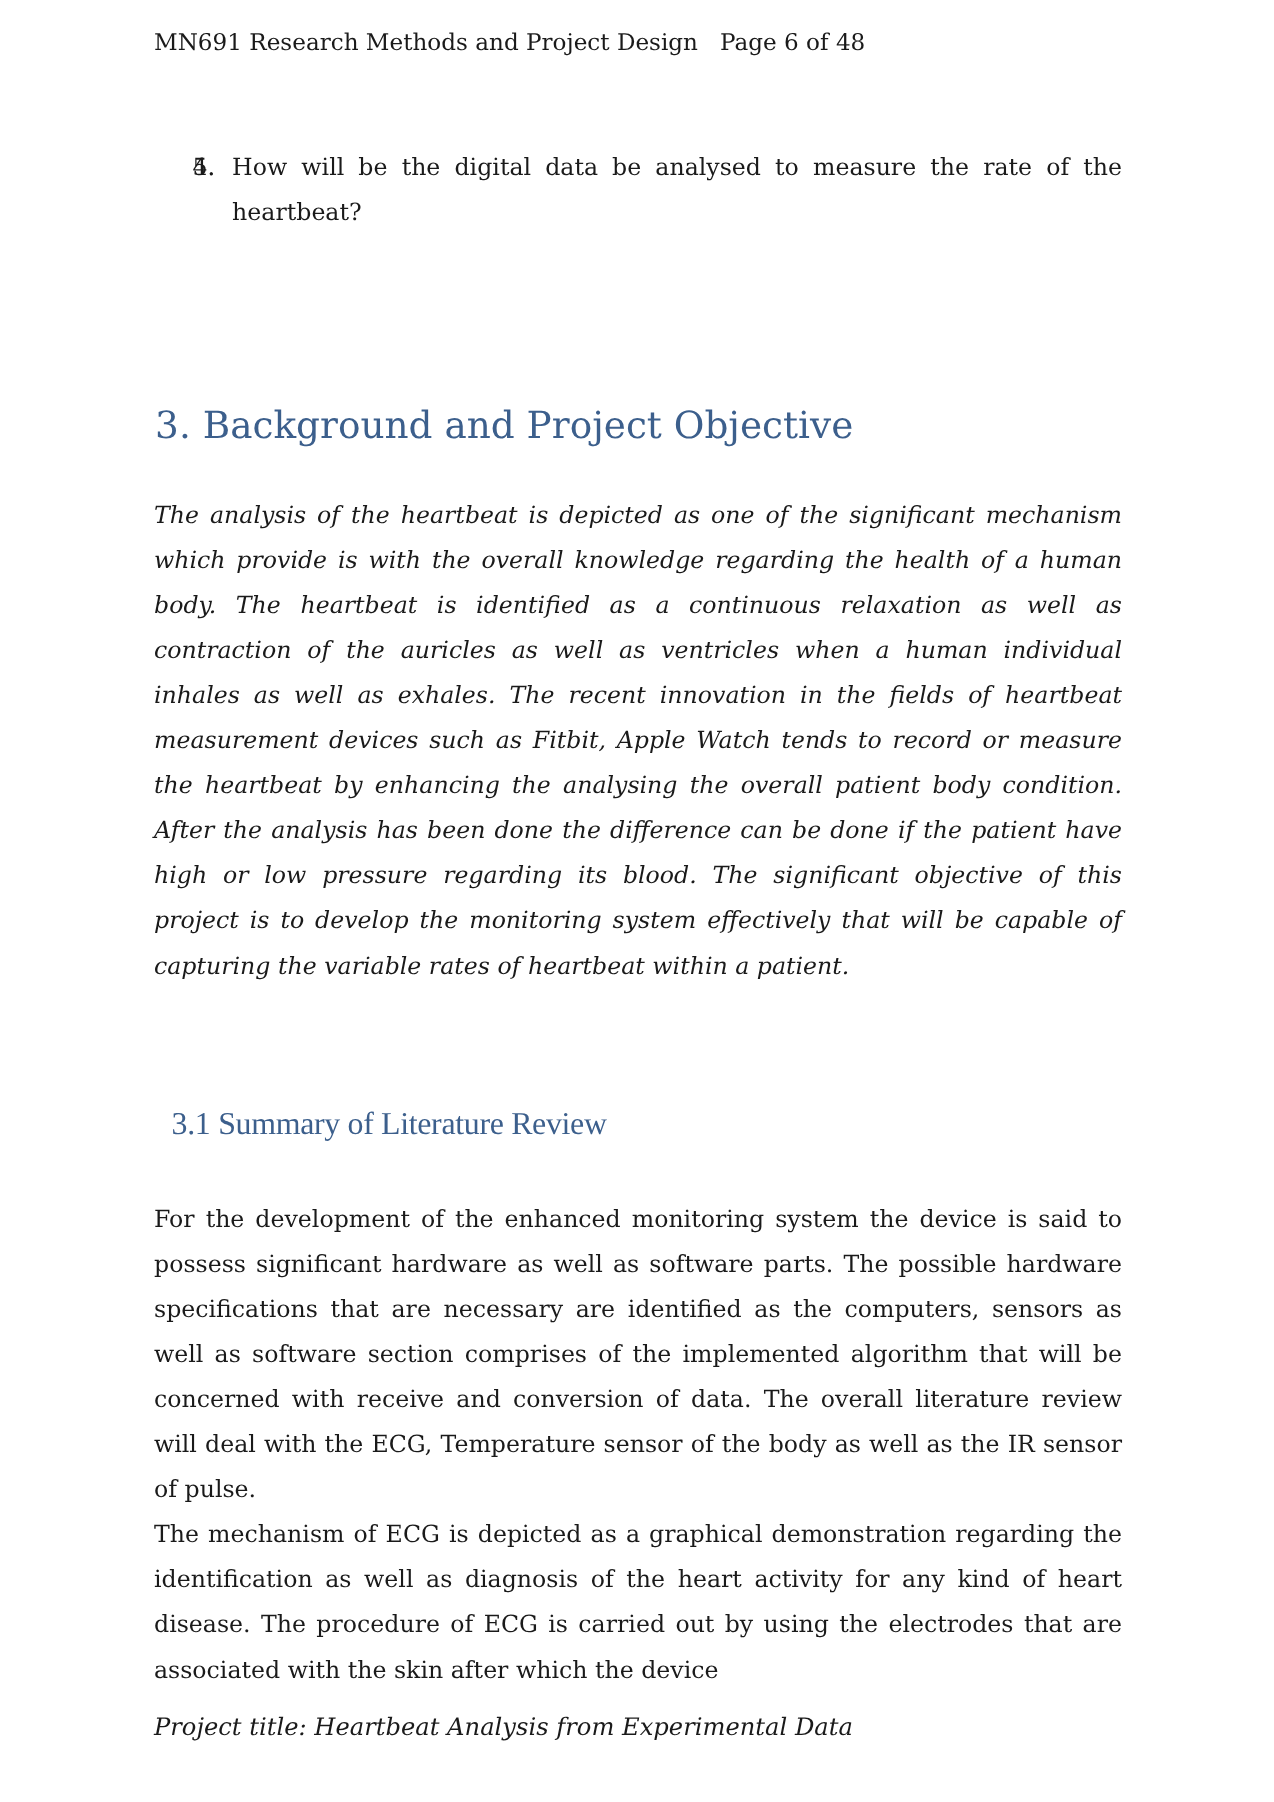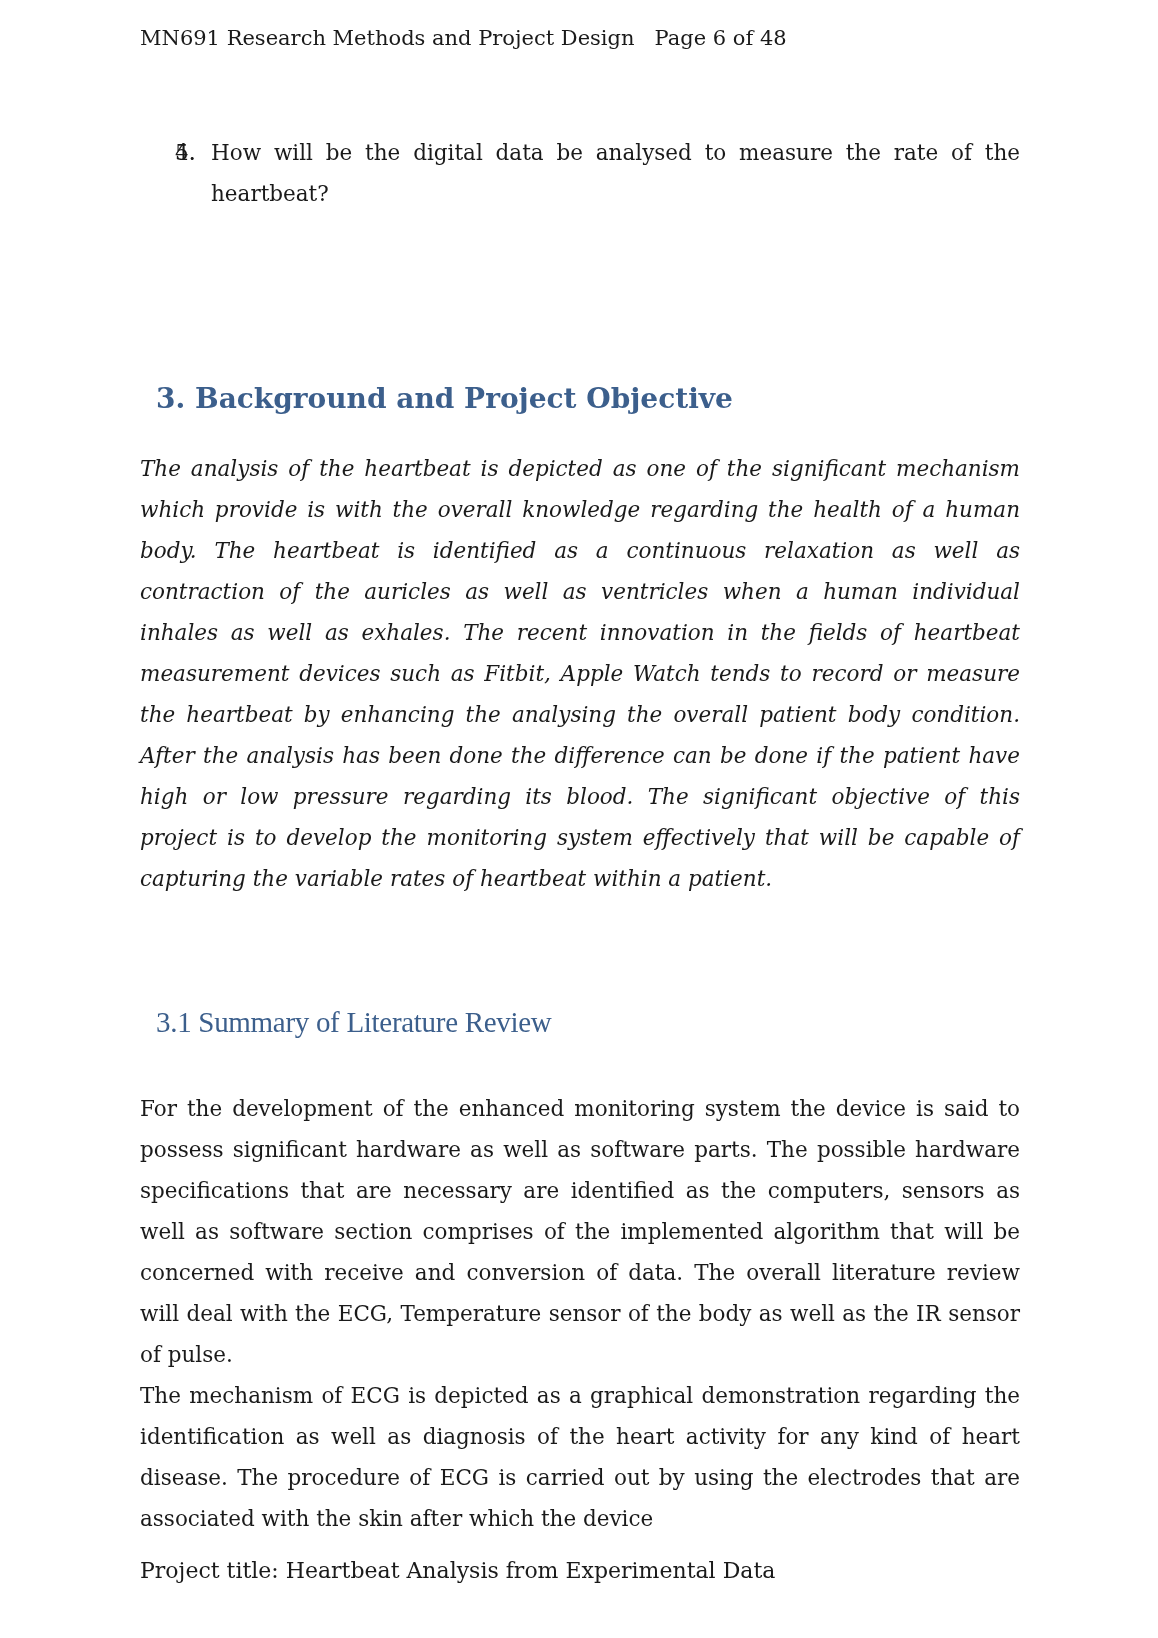--- a/index.html
+++ b/index.html
@@ -4,26 +4,26 @@
   <style>
     html, body { margin: 0; padding: 0; background: #ffffff; }
     body { width: 1158px; height: 1638px; position: relative; overflow: hidden; color: #1a1a1a; }
     .page { position: absolute; left: 0; top: 0; width: 1076px; height: 1638px; }
     .header { position: absolute; left: 140px; top: 26px; font-family: "DejaVu Serif", serif; font-size: 21px; color: #1a1a1a; white-space: pre; }
     .header span + span { margin-left: 20px; }
     .content { position: absolute; left: 140px; top: 132px; width: 880px; font-family: "DejaVu Serif", serif; font-size: 21.5px; }
     ol.questions { margin: 0; padding: 0; list-style: none; }
     ol.questions li { position: relative; padding-left: 71px; line-height: 41px; text-align: justify; }
     ol.questions li .num { position: absolute; left: 35px; top: 0; }
-    h2.sec { font-family: "DejaVu Serif", serif; font-weight: bold; font-size: 28px; color: #3c5f8c; margin: 16px; position: absolute; left: 0; top: 234px; }
+    h2.sec { font-family: "DejaVu Serif", serif; font-weight: normal; font-size: 34px; color: #3c5f8c; margin: 1px; position: absolute; left: 0; top: 234px; }
     .para { line-height: 41px; text-align: justify; margin: 0; }
     .p1 { position: absolute; left: 0; top: 316px; width: 880px; font-style: italic; }
     h3.subsec { font-family: "Liberation Serif", serif; font-weight: normal; font-size: 29px; color: #3c5f8c; margin: 16px; position: absolute; left: 0; top: 858px; letter-spacing: -0.3px; }
     .p2 { position: absolute; left: 0; top: 914px; width: 880px; margin-top: 42px; }
-    .footer { position: absolute; left: 140px; top: 1558px; font-family: "DejaVu Serif", serif; font-size: 22px; color: #1a1a1a; }
+    .footer { position: absolute; left: 140px; top: 1558px; font-family: "DejaVu Serif", serif; font-style: italic; font-size: 22px; color: #1a1a1a; }
   </style>
 </head>
 <body>
 
 <div class="page">
 
   <div class="header"><span>MN691 Research Methods and Project Design</span><span>Page 6 of 48</span></div>
 
   <div class="content">
 

